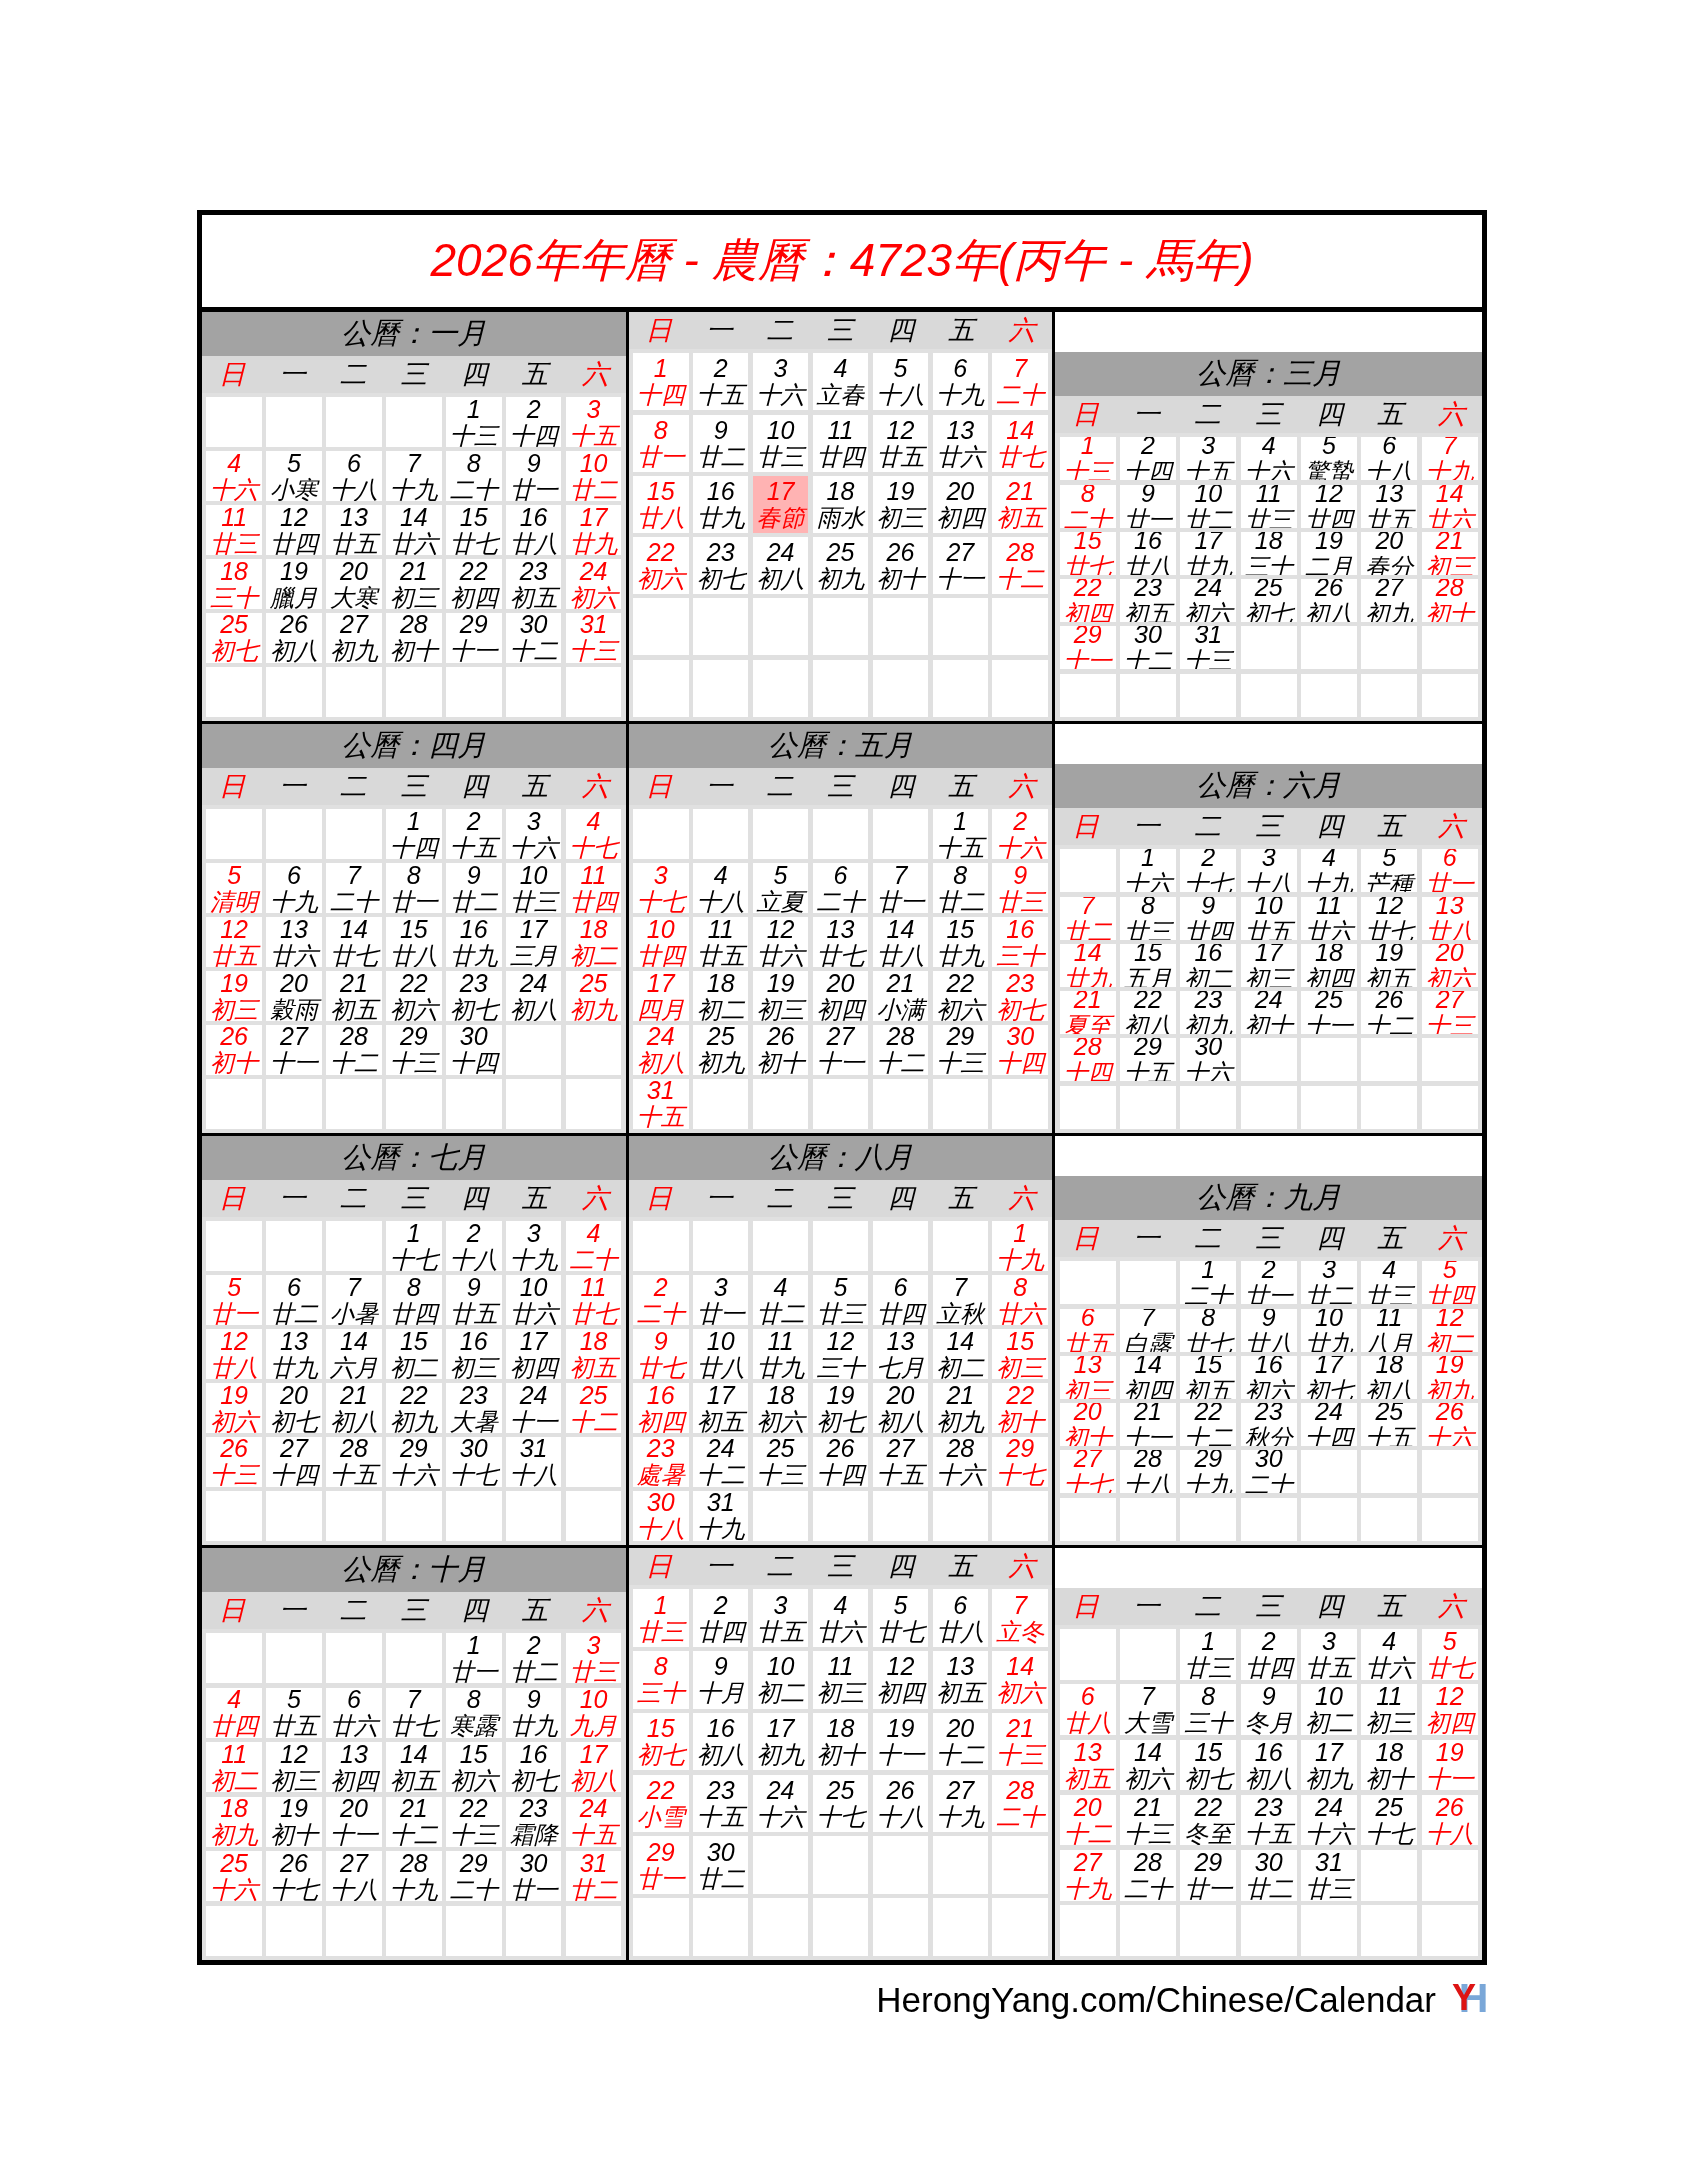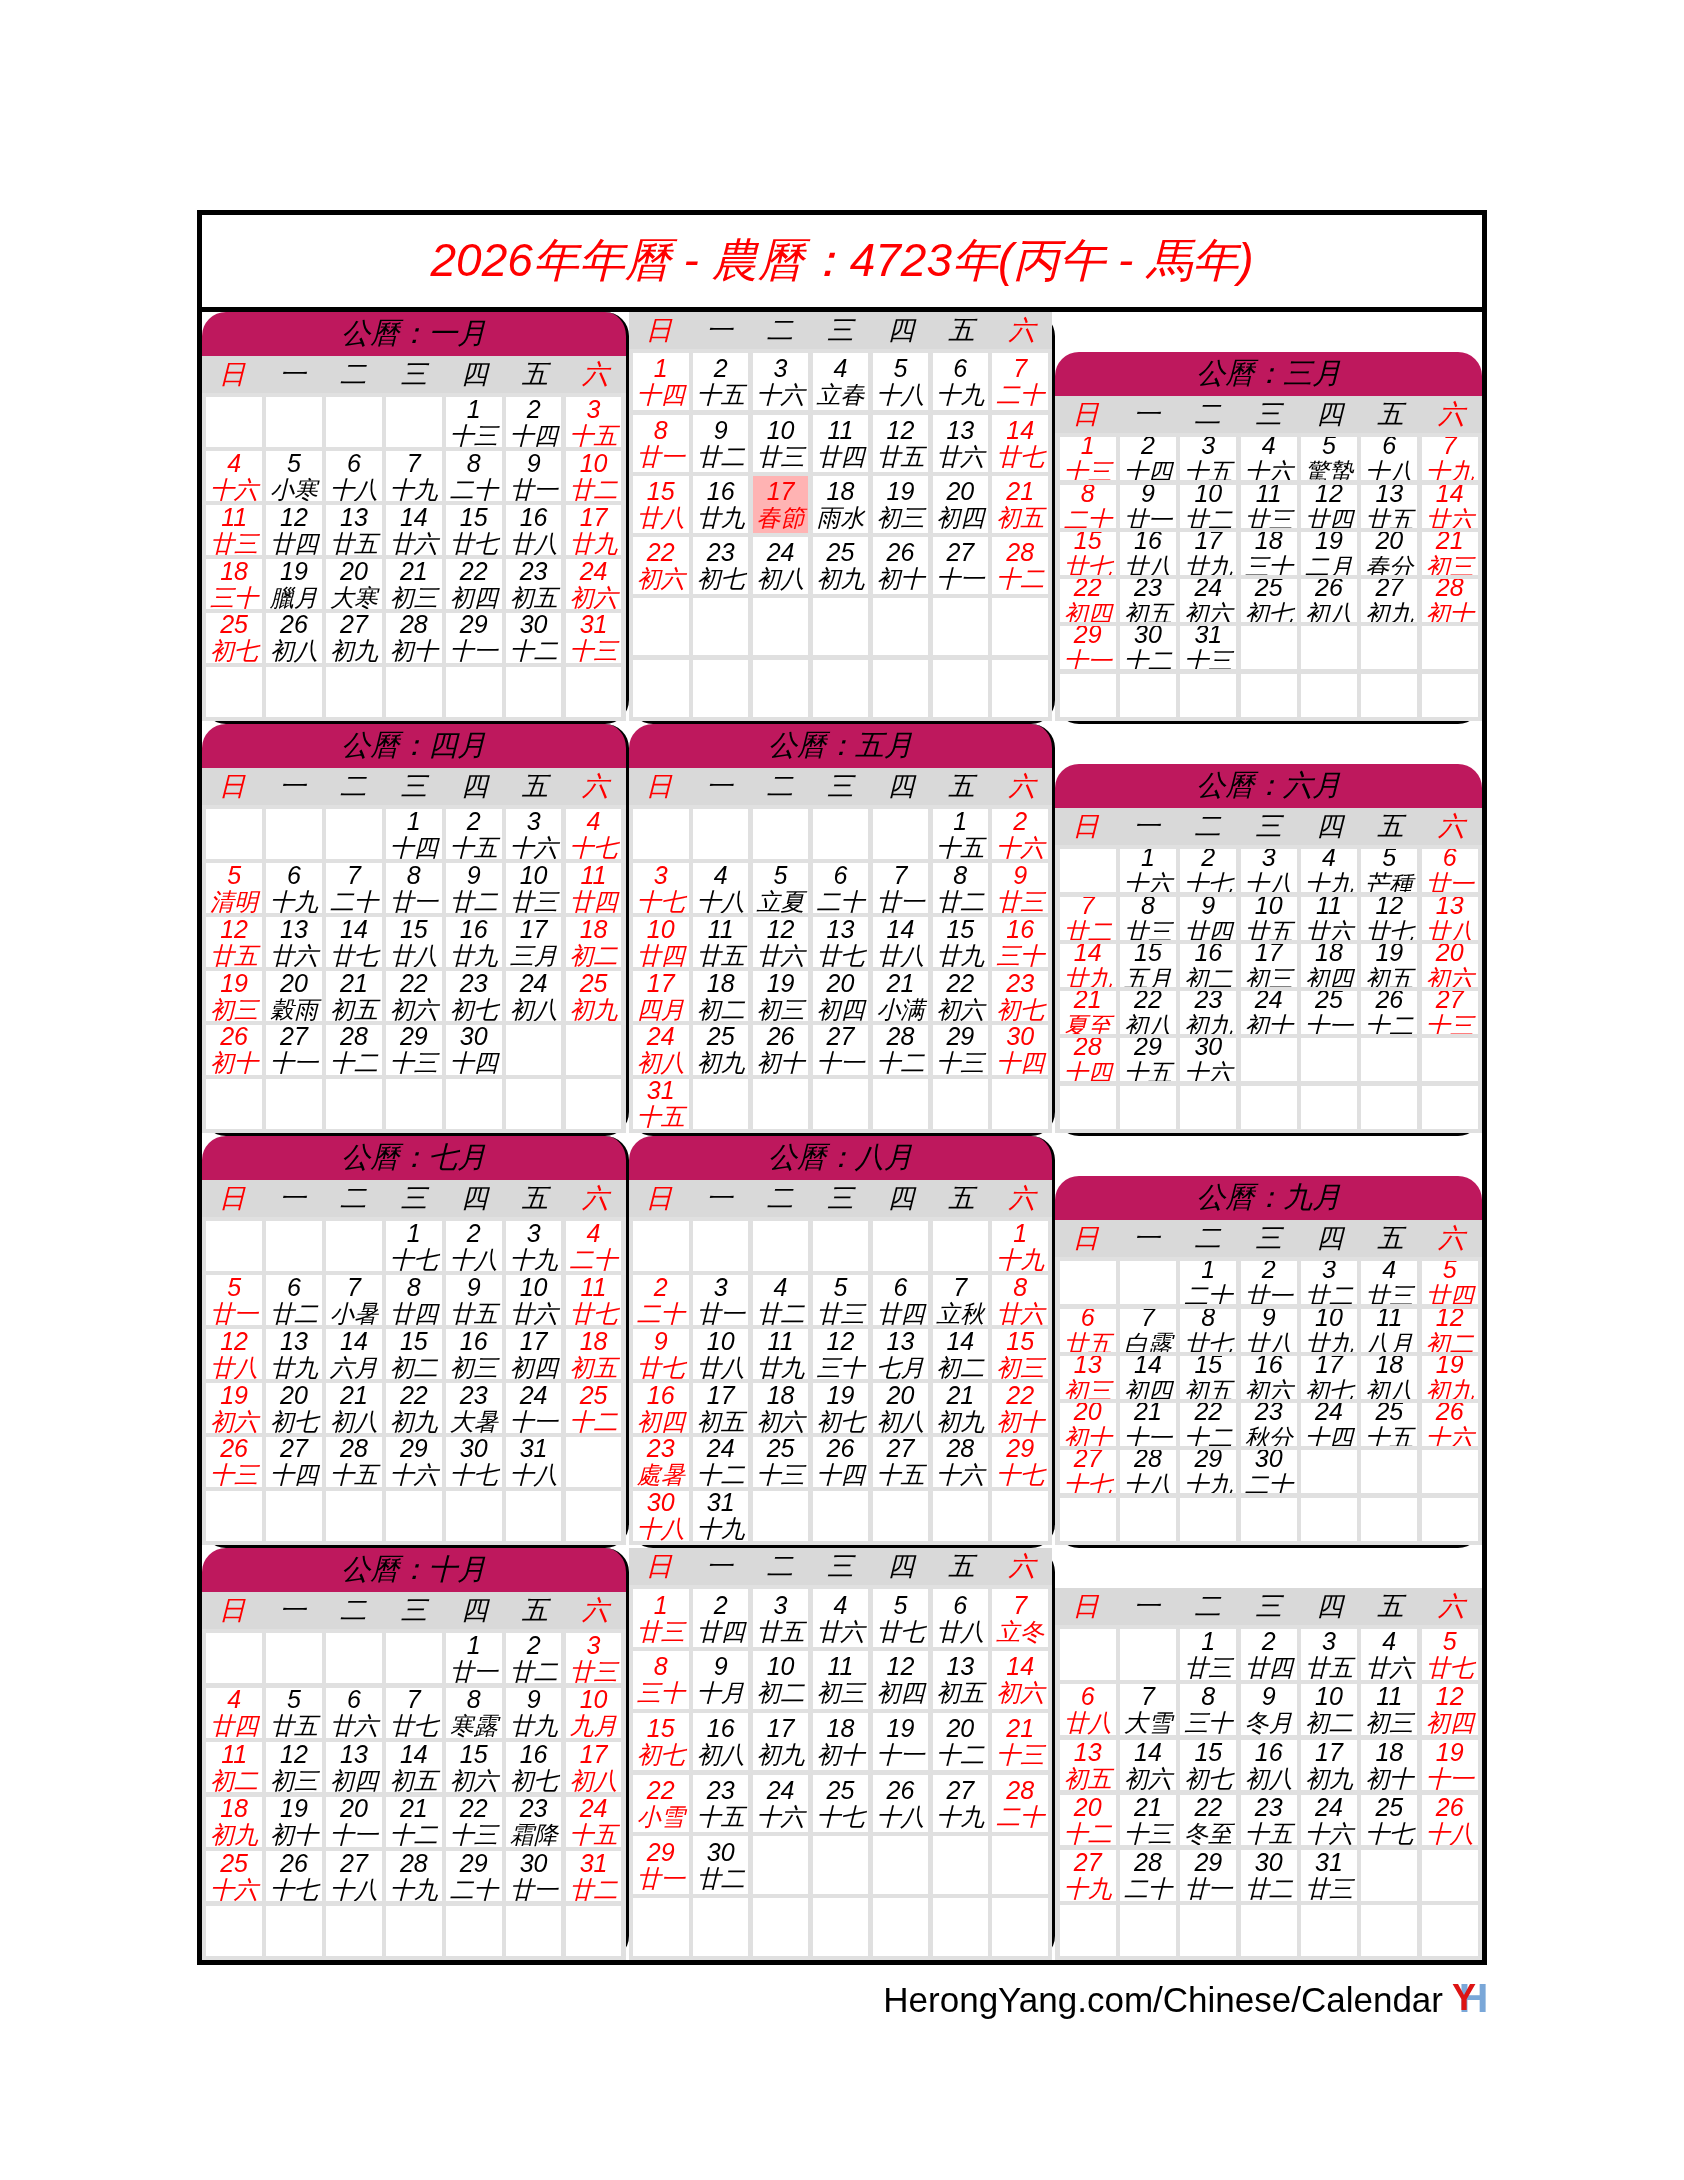--- a/index.html
+++ b/index.html
@@ -19,21 +19,21 @@
     color:#ff0000;font-size:46px;white-space:nowrap;
   }
   .months-grid{
     flex:1;display:grid;
     grid-template-columns:repeat(3,1fr);
     grid-template-rows:repeat(4,1fr);
     min-height:0;
   }
   .month{
     display:flex;flex-direction:column;min-width:0;min-height:0;
-    border-right:3.4px solid #000;border-bottom:3.4px solid #000;background:#be185d;border-radius:24px;
+    border-right:3.4px solid #000;border-bottom:3.4px solid #000;background:#a3a3a3;
   }
   .month:nth-child(3n){border-right:none;margin-top:40px;}
   .month:nth-child(n+10){border-bottom:none;}
   .month-title{
     flex:0 0 44px;display:flex;align-items:center;justify-content:center;
     font-size:29px;color:#000;
   }
   .weekday-row{
     flex:0 0 37px;display:grid;grid-template-columns:repeat(7,1fr);
     background:#d9d9d9;align-items:center;text-align:center;
@@ -49,21 +49,21 @@
     background:#ffffff;display:flex;flex-direction:column;
     align-items:center;justify-content:center;
     overflow:hidden;color:#000;line-height:1.12;
   }
   .day-cell .num{font-size:25px;}
   .day-cell .lunar{font-size:24px;white-space:nowrap;}
   .day-cell.red{color:#ff0000;}
   .day-cell.hl{background:#ffb3b3;}
   .footer{
     position:absolute;top:1980px;right:192px;
-    display:flex;align-items:flex-start;gap:9px;
+    display:flex;align-items:flex-start;gap:16px;
     font-size:35px;color:#000;white-space:nowrap;
   }
   .logo{position:relative;width:41px;height:43px;flex:0 0 auto;}
   .logo .logo-h{
     position:absolute;left:6.8px;top:-5.1px;
     color:#7aa7d8;font-weight:bold;font-size:41px;
   }
   .logo .logo-y{
     position:absolute;left:0px;top:-3.4px;
     color:#dd1414;font-weight:bold;font-size:36px;z-index:2;

